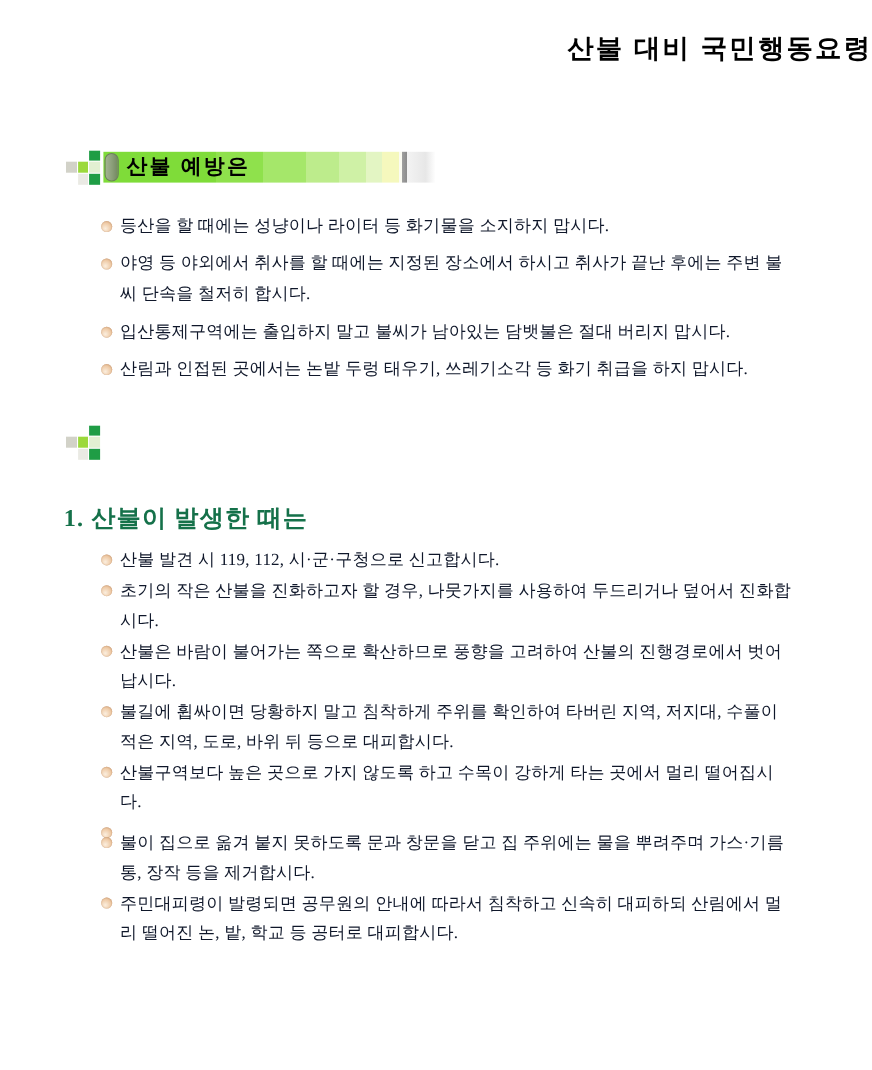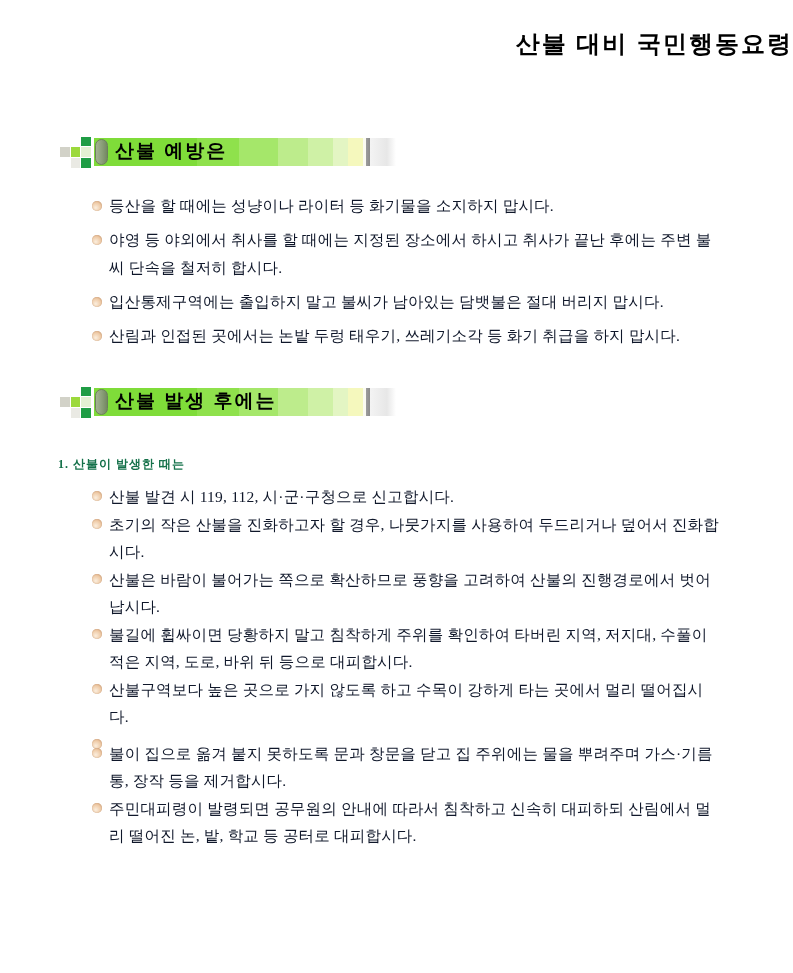--- a/index.html
+++ b/index.html
@@ -80,21 +80,21 @@
     letter-spacing:2px;
     color:#000;
     white-space:nowrap;
   }
 
   
   .sec-heading {
     margin-left:58px;
     font-family:"Liberation Serif","DejaVu Serif",serif;
     font-weight:bold;
-    font-size:12px;
+    font-size:22px;
     letter-spacing:1px;
     color:#15714a;
   }
   .sec-heading.h1st { margin-top:38px; }
   .sec-heading.h2nd { margin-top:30px; }
 
   
   .bullets {
     list-style:none;
     margin:24px 60px 0 92px;
@@ -159,24 +159,20 @@
         <i class="q-a"></i>
         <i class="q-a"></i>
         <i class="q-dark"></i>
         <i class="q-gray"></i>
         <i class="q-bright"></i>
         <i class="q-pale"></i>
         <i class="q-a"></i>
         <i class="q-lgray"></i>
         <i class="q-dark"></i>
       </span>
-    <span class="band">
-      <span class="pill"></span>
-      <span class="band-label">산불 발생 후에는</span>
-    </span>
   </div>
 
   <h2 class="sec-heading h1st">1. 산불이 발생한 때는</h2>
 
   <ul class="bullets tight">
     <li><span class="ball"></span><span>산불 발견 시 119, 112, 시·군·구청으로 신고합시다.</span></li>
     <li><span class="ball"></span><span>초기의 작은 산불을 진화하고자 할 경우, 나뭇가지를 사용하여 두드리거나 덮어서 진화합시다.</span></li>
     <li><span class="ball"></span><span>산불은 바람이 불어가는 쪽으로 확산하므로 풍향을 고려하여 산불의 진행경로에서 벗어납시다.</span></li>
     <li><span class="ball"></span><span>불길에 휩싸이면 당황하지 말고 침착하게 주위를 확인하여 타버린 지역, 저지대, 수풀이 적은 지역, 도로, 바위 뒤 등으로 대피합시다.</span></li>
     <li><span class="ball"></span><span>산불구역보다 높은 곳으로 가지 않도록 하고 수목이 강하게 타는 곳에서 멀리 떨어집시다.</span></li>

